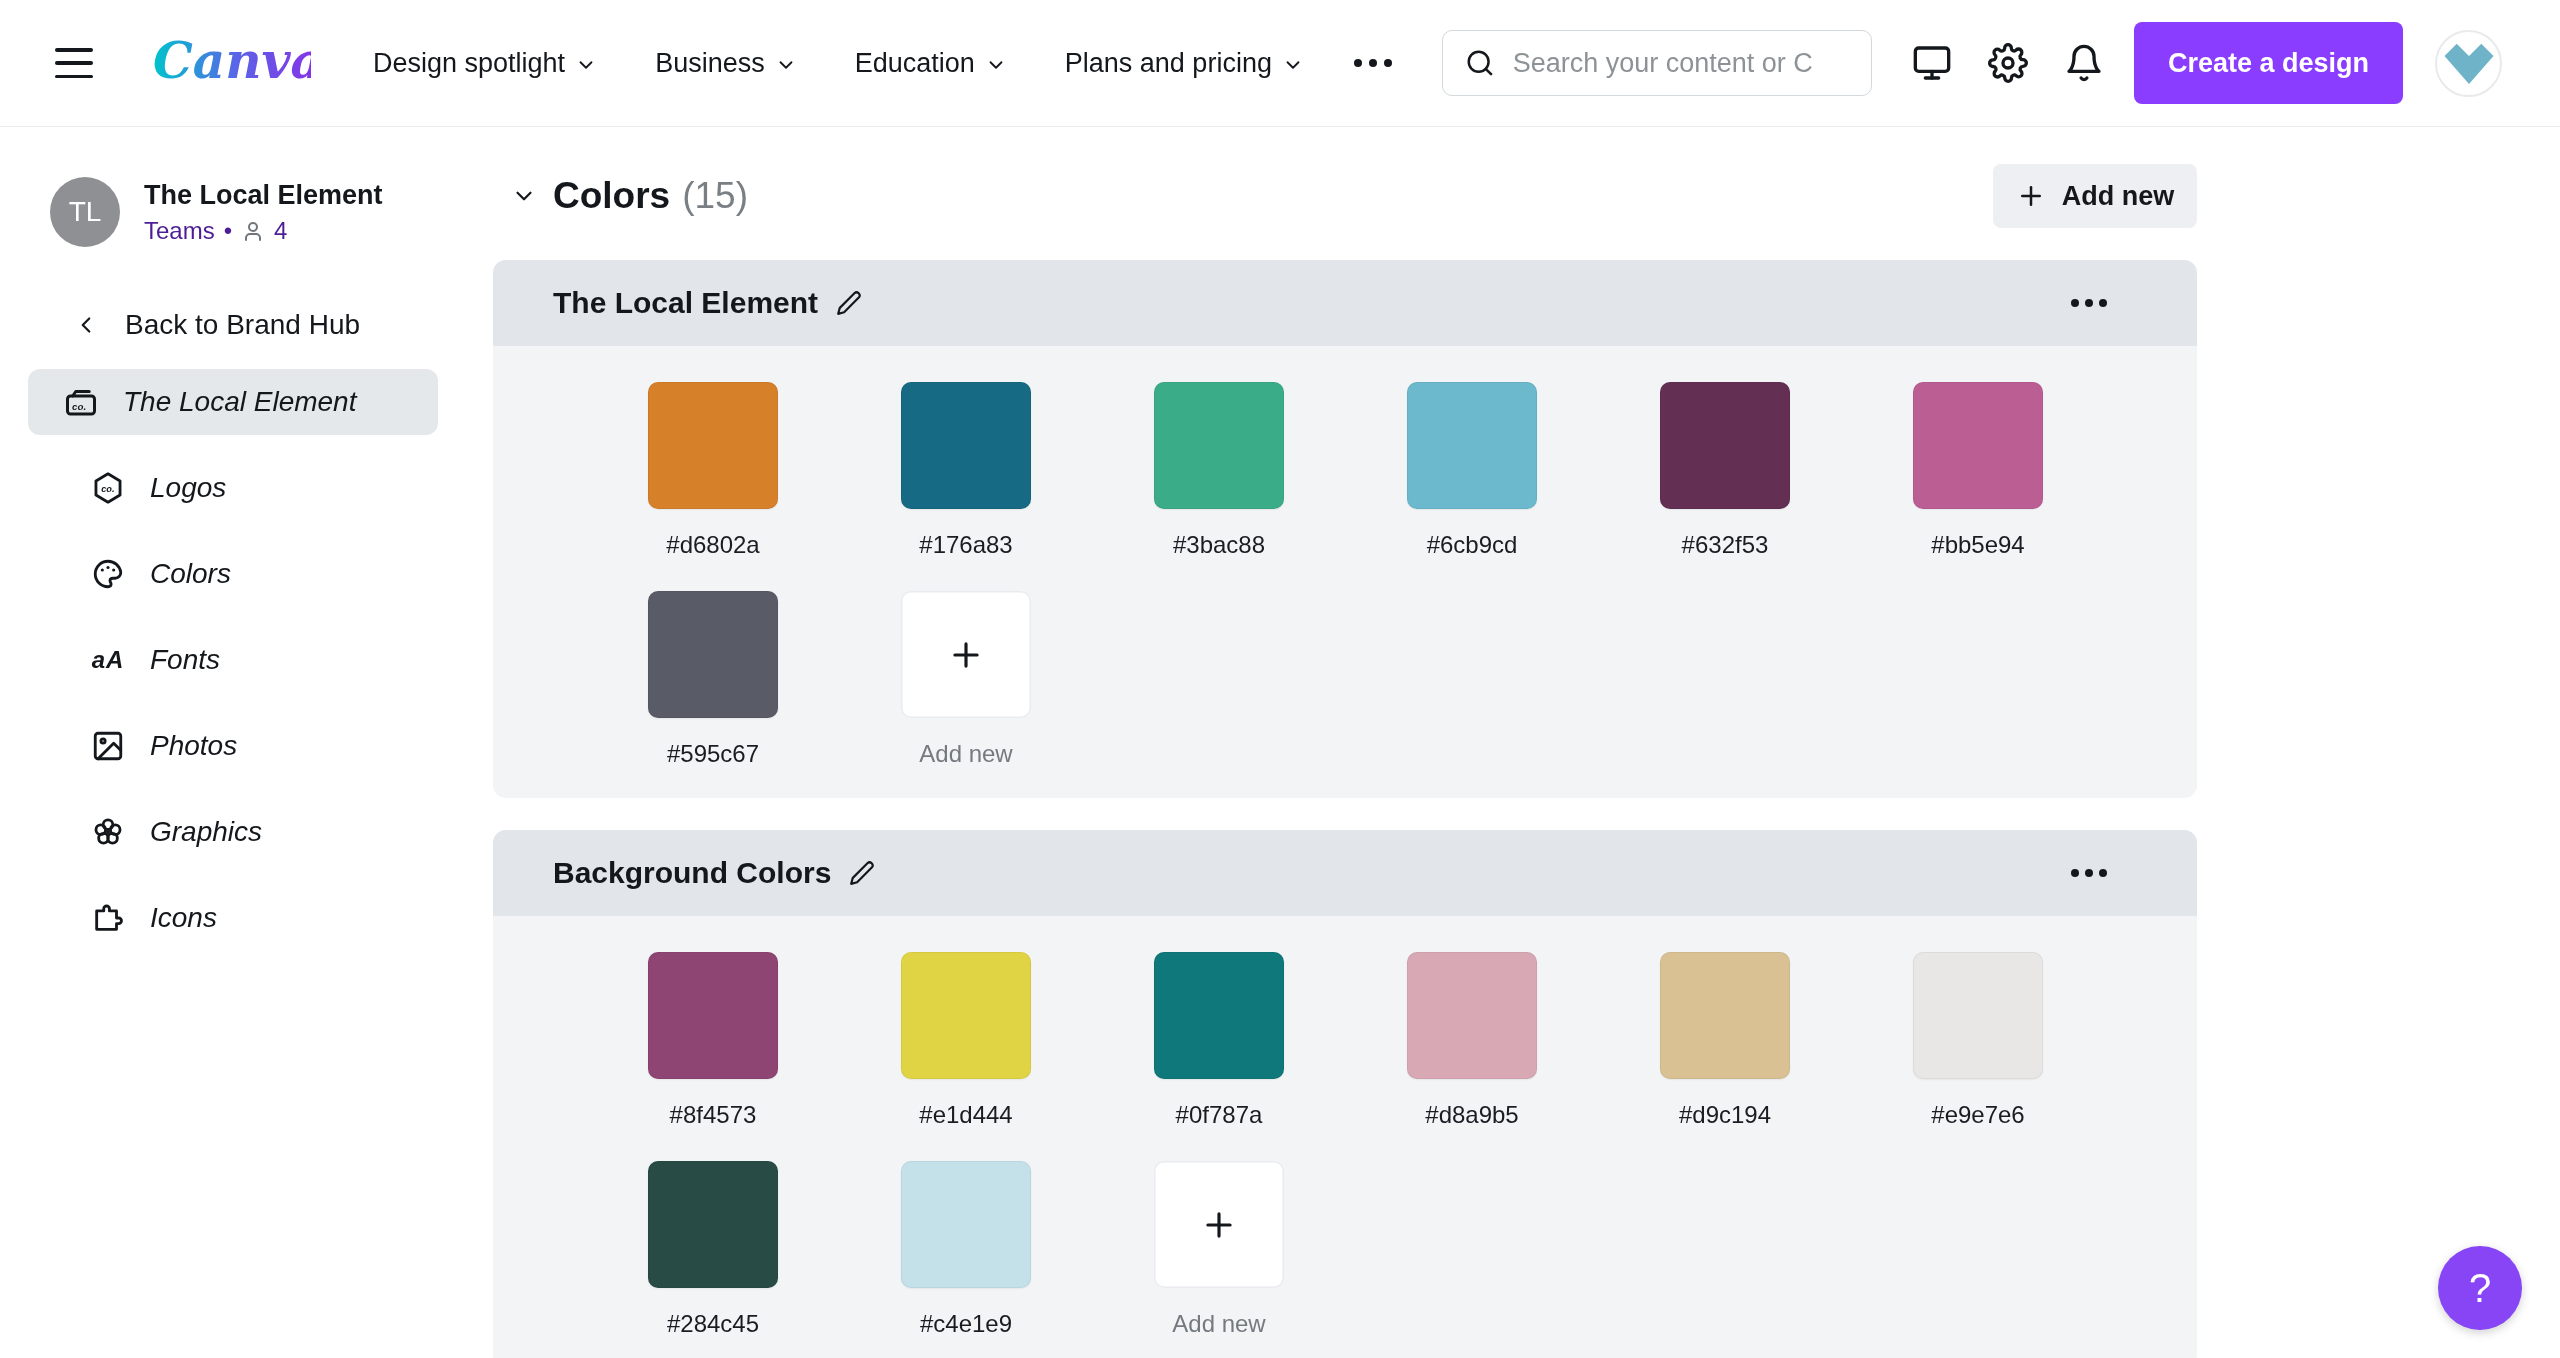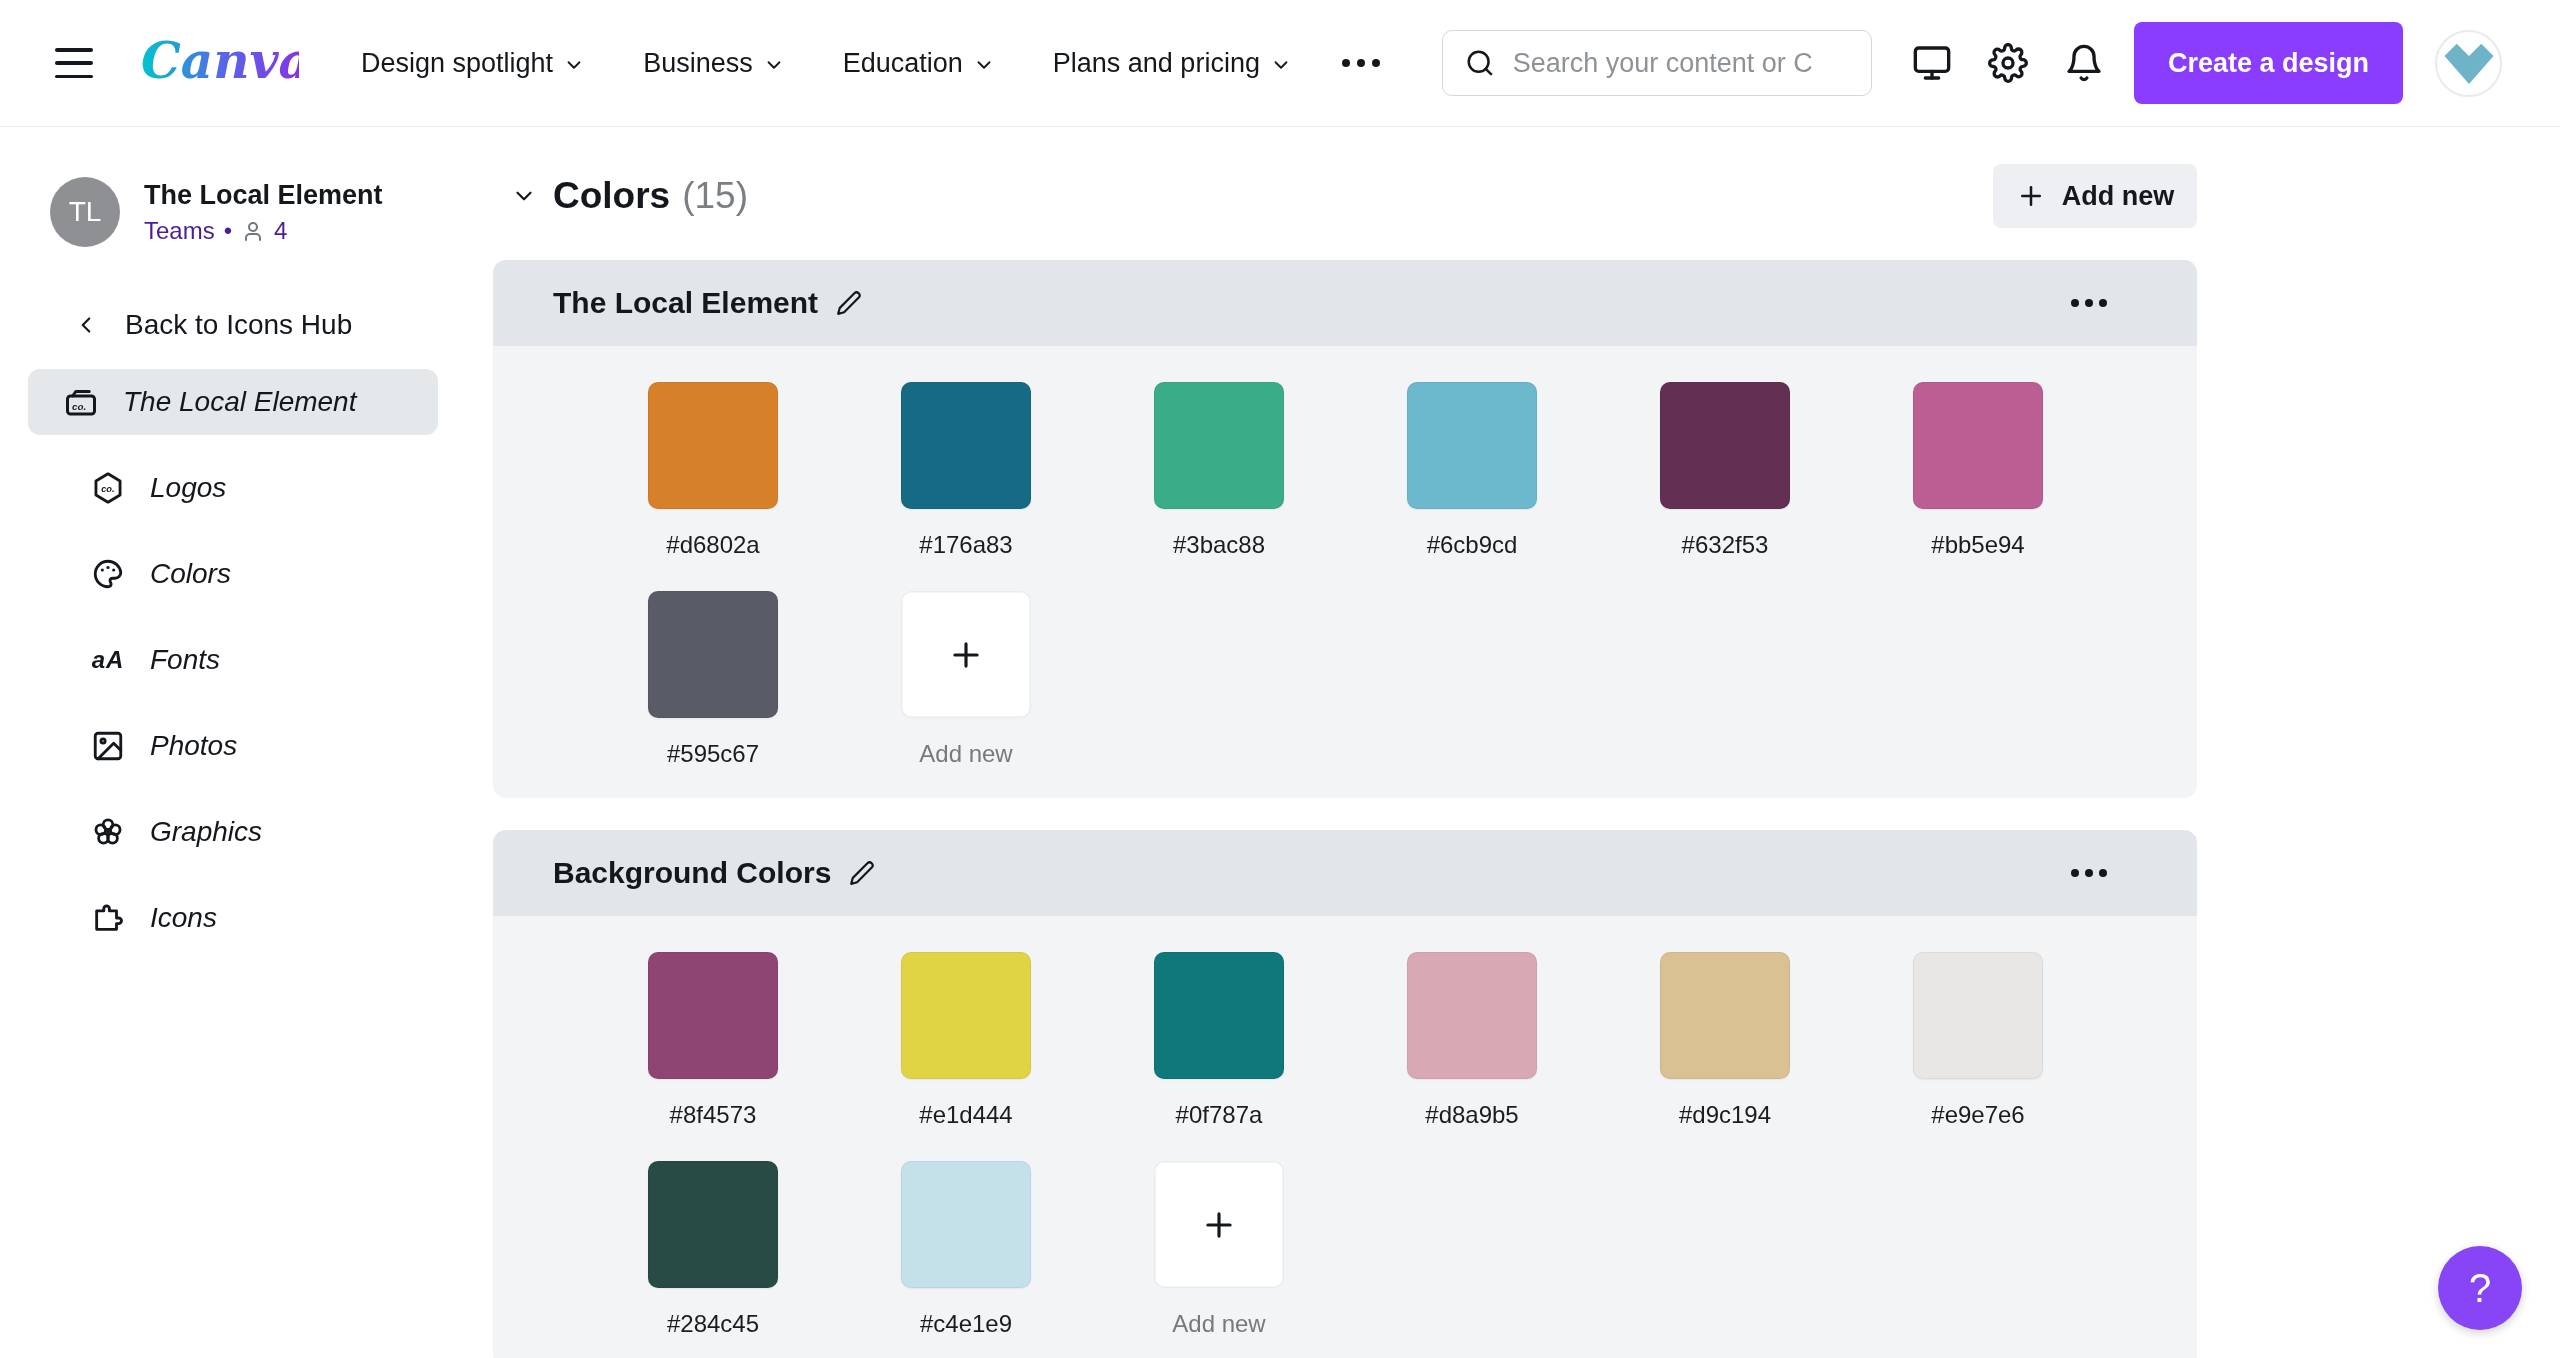--- a/index.html
+++ b/index.html
@@ -4,21 +4,21 @@
 <style>
   * { margin:0; padding:0; box-sizing:border-box; }
   html,body { width:2560px; height:1358px; overflow:hidden; background:#fff;
     font-family:"Liberation Sans","DejaVu Sans",sans-serif; color:#14181c; }
 
   
   .topbar { height:127px; display:flex; align-items:center; padding:0 58px 0 55px;
     border-bottom:1px solid #e9ebed; background:#fff; }
   .hamburger { width:38px; height:30px; display:flex; flex-direction:column; justify-content:space-between; cursor:pointer; }
   .hamburger span { display:block; height:3.5px; background:#14181c; border-radius:2px; }
-  .logo { margin-left:46px; flex:0 0 auto; cursor:pointer; }
+  .logo { margin-left:58px; flex:0 0 auto; cursor:pointer; }
   .nav-menu { display:flex; align-items:center; margin-left:62px; gap:58px; }
   .nav-item { display:flex; align-items:center; gap:10px; font-size:27px; font-weight:500; cursor:pointer; white-space:nowrap; }
   .nav-item svg { margin-top:3px; }
   .nav-more { margin-left:50px; display:flex; gap:7px; cursor:pointer; }
   .nav-more i, .dots i { width:8px; height:8px; border-radius:50%; background:#14181c; display:block; }
   .searchbox { margin-left:auto; width:430px; height:66px; border:1.5px solid #d3d8dc; border-radius:10px;
     display:flex; align-items:center; padding:0 22px; background:#fff; }
   .searchbox input { border:none; outline:none; font-size:27px; margin-left:18px; width:100%;
     font-family:inherit; color:#14181c; background:transparent; }
   .searchbox input::placeholder { color:#8d9296; }
@@ -197,21 +197,21 @@
             </svg>
           <span>4</span>
         </div>
       </div>
     </div>
 
     <div class="back-row">
       <svg class="stroke" width="26" height="26" viewBox="0 0 24 24">
           <polyline points="15 18 9 12 15 6"></polyline>
         </svg>
-      <span>Back to Icons Hub</span>
+      <span>Back to Brand Hub</span>
     </div>
 
     <div class="side-list">
       <div class="side-item active">
         <span class="ic">
           <svg class="stroke" width="36" height="36" viewBox="0 0 24 24">
             <rect x="3" y="8" width="18" height="12" rx="2"></rect>
               <path d="M6.5 8l2-3h9"></path>
             <text x="6" y="17" font-size="6.5" font-family="Liberation Sans, sans-serif" font-weight="bold" fill="#14181c" stroke="none">co.</text>
           </svg>

